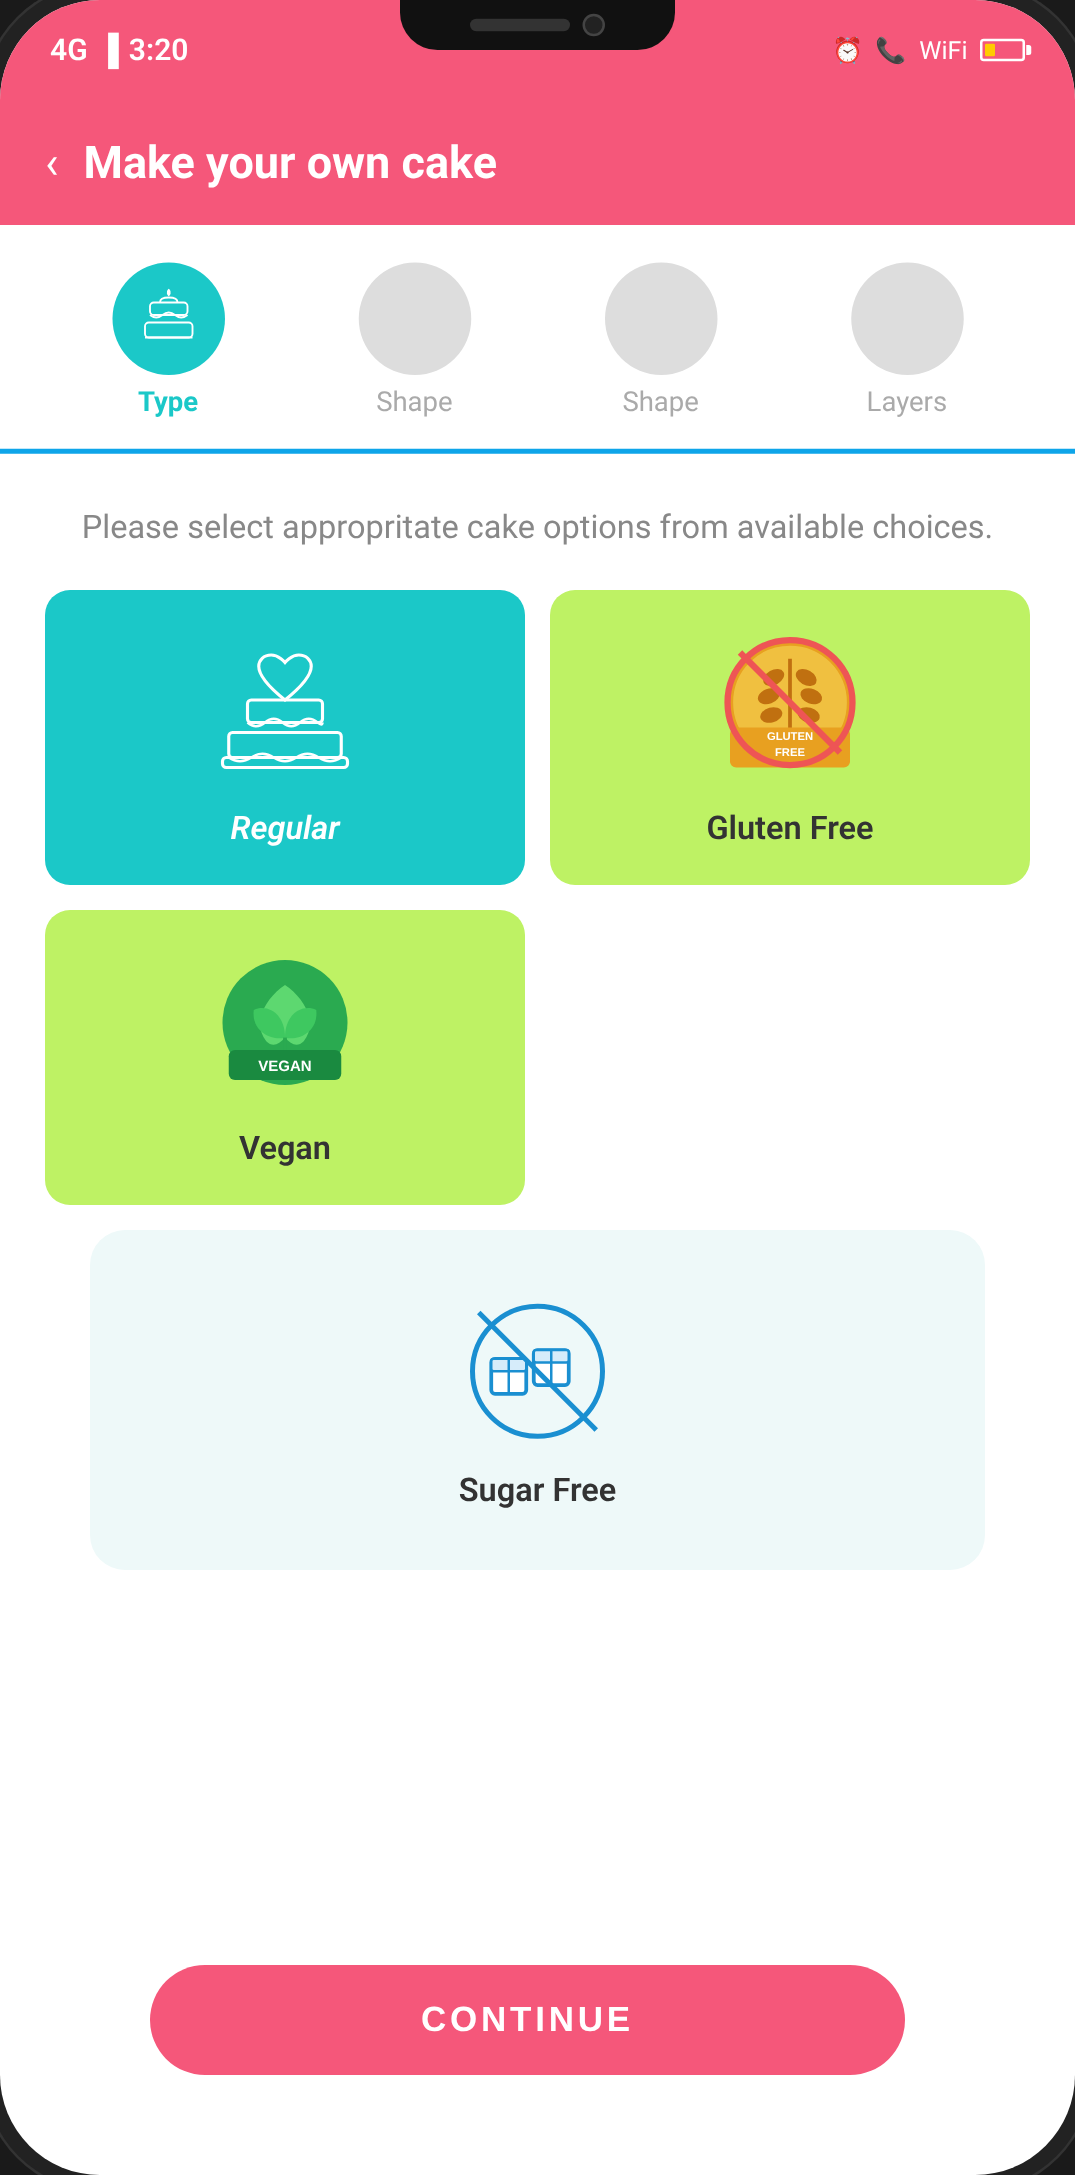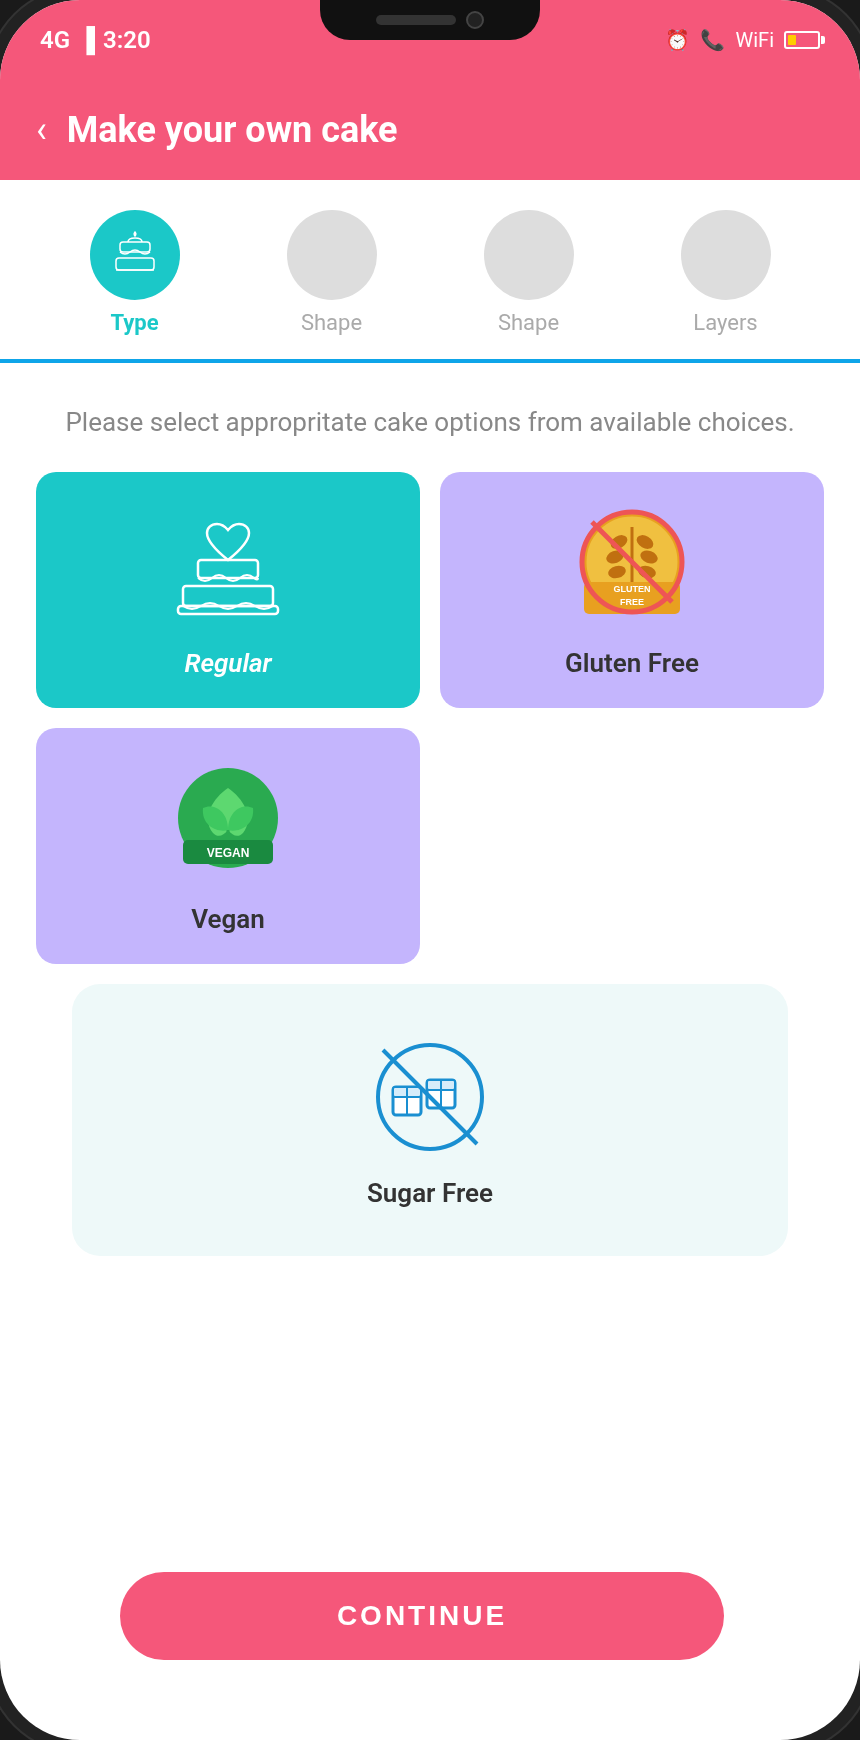--- a/index.html
+++ b/index.html
@@ -191,21 +191,21 @@
 
     
     .options-grid {
       display: grid;
       grid-template-columns: 1fr 1fr;
       gap: 20px;
       padding: 0 36px;
     }
 
     .option-card {
-      background: #c4b5fd;
+      background: #bef264;
       border-radius: 20px;
       padding: 30px 20px;
       display: flex;
       flex-direction: column;
       align-items: center;
       gap: 16px;
       cursor: pointer;
     }
 
     .option-card.selected {

